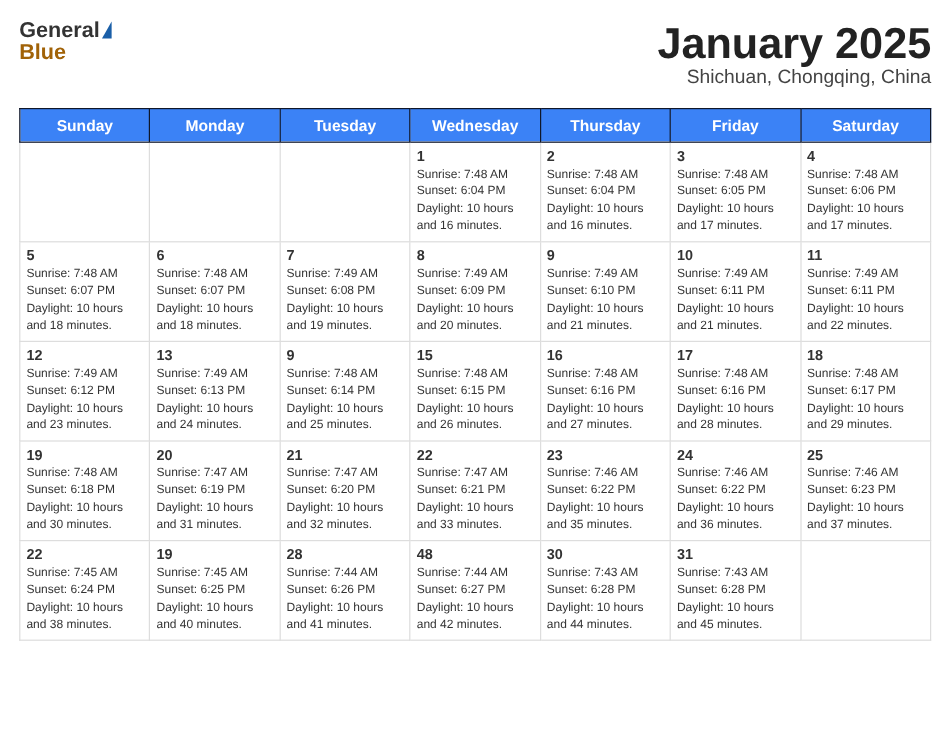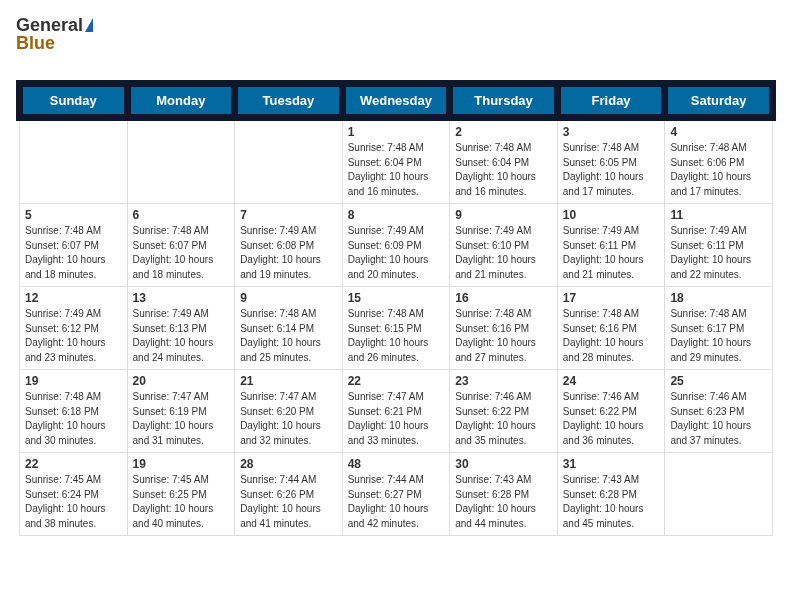--- a/index.html
+++ b/index.html
@@ -7,21 +7,21 @@
       font-family: Arial, sans-serif;
       background: #fff;
       width: 792px;
       min-height: 612px;
       padding: 16px;
     }
     .header {
       display: flex;
       align-items: flex-start;
       justify-content: space-between;
-      margin-bottom: 28px;
+      margin-bottom: 16px;
     }
     .logo {
       display: flex;
       flex-direction: column;
       align-items: flex-start;
     }
     .logo-general {
       font-size: 18px;
       font-weight: bold;
       color: #333;
@@ -58,26 +58,26 @@
     .title-location {
       font-size: 16px;
       color: #444;
     }
     .calendar {
       width: 100%;
       border-collapse: collapse;
       border: 1px solid #ccc;
     }
     .calendar th {
-      background-color: #0369a1;
+      background-color: #3b82f6;
       color: #fff;
       text-align: center;
       padding: 6px 4px;
       font-size: 13px;
-      border: 7px solid #0f172a;
+      border: 1px solid #0f172a;
     }
     .calendar td {
       width: calc(100% / 7);
       vertical-align: top;
       padding: 4px 5px;
       border: 1px solid #ddd;
       font-size: 10.5px;
       color: #333;
       min-height: 80px;
       background: #fff;
@@ -100,20 +100,24 @@
 </head>
 <body>
 
 <div class="header">
   <div class="logo">
     <div class="logo-line">
       <span class="logo-general">General</span>
       <span class="logo-triangle"></span>
     </div>
     <span class="logo-blue">Blue</span>
+  </div>
+  <div class="title-block">
+    <div class="title-month">January 2025</div>
+    <div class="title-location">Shichuan, Chongqing, China</div>
   </div>
 </div>
 
 <table class="calendar">
   <thead>
     <tr>
       <th>Sunday</th>
       <th>Monday</th>
       <th>Tuesday</th>
       <th>Wednesday</th>

